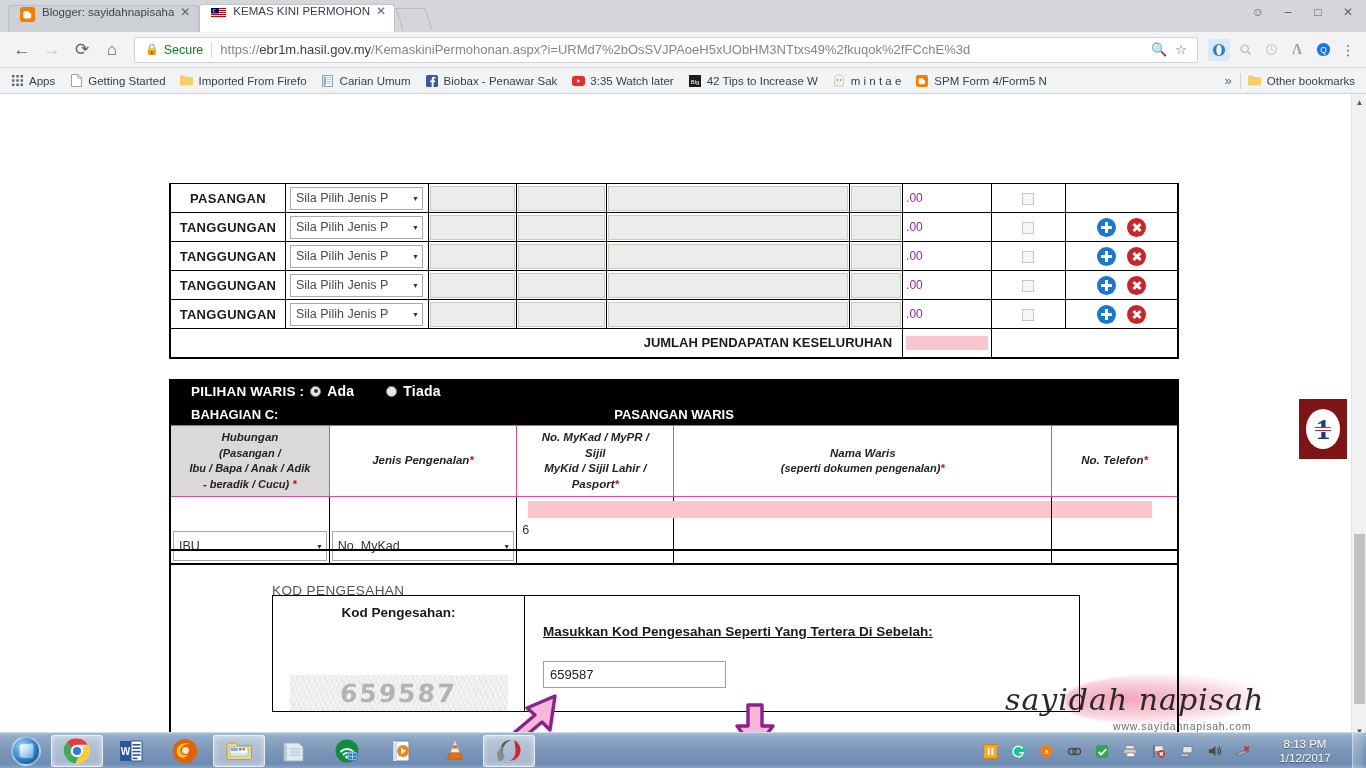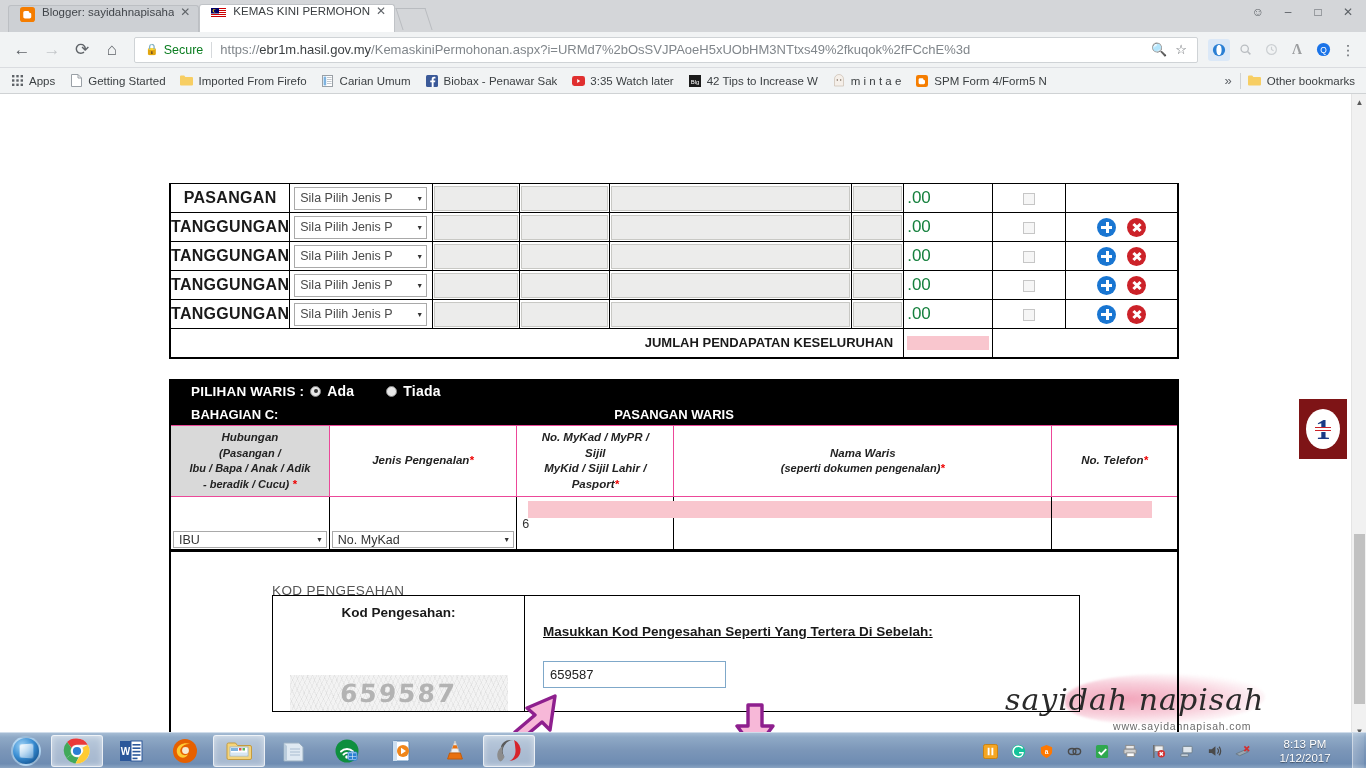--- a/index.html
+++ b/index.html
@@ -180,35 +180,35 @@
   table.grid { border-collapse: collapse; font-size: 12px; }
 
   #income-table {
     position:absolute; left:169px; top:89px;
     width: 1010px;
     border: 2px solid #000;
     border-top: none;
   }
   #income-table td { border: 1px solid #000; padding:0; height:29px; }
   .cat-cell {
-    width:117px; text-align:center; font-weight:bold; font-size:16px; color:#1a1a1a;
+    width:117px; text-align:center; font-weight:bold; font-size:13px; color:#1a1a1a;
     letter-spacing:0.3px; background:#fff;
   }
   .sel-cell { width:143px; padding:2px 4px !important; background:#fff;}
   .fakesel {
     width:133px; height:23px; border:1px solid #a9a9a9; background:#fff;
     display:flex; align-items:center; justify-content:space-between;
     padding: 0 3px 0 5px; font-size:12.5px; color:#4a4a4a;
     white-space:nowrap; overflow:hidden;
   }
   .fakesel .cv { overflow:hidden; white-space:nowrap;}
   .fakesel .ar { font-size:7px; color:#333; padding-left:2px;}
   .fakeinp { background:#ececeb; border:1px solid #c8c8c4; height:25px; width:100%; }
   .td-in { padding:1px 1px !important; background:#fff;}
-  .amt-cell { width:47px; padding-left:3px !important; font-size:17px; color:#15803d; background:#fff; }
+  .amt-cell { width:47px; padding-left:3px !important; font-size:12px; color:#a21caf; background:#fff; }
   .chk-cell { width:79px; text-align:center; background:#fff;}
   .chk { width:12px; height:12px; border:1px solid #c6c6c6; background:#f6f6f6; display:inline-block; vertical-align:middle;}
   .act-cell { width:120px; text-align:center; background:#fff;}
   .icon-circ {
     display:inline-block; width:19px; height:19px; border-radius:50%;
     position:relative; vertical-align:middle; margin:0 4px;
   }
   .icon-circ.plus { background:#1976d2; }
   .icon-circ.cross { background:#cc2229; }
   .icon-circ .h, .icon-circ .v {
@@ -257,21 +257,21 @@
     border:1px solid #ec4899; background:#fff; font-size:11.5px;
     color:#222; font-weight:bold; padding:4px 2px; line-height:1.35;
     vertical-align:middle;
     font-style:italic;
   }
   #waris-table th.shaded { background:#d9d9d9; }
   #waris-table th .sub { font-weight:bold; font-size:11px; }
   .req { color:#e00; }
   #waris-table td { border:1px solid #000; padding:2px; height:26px; background:#fff;}
   .w-sel {
-    height:17px; border:1px solid #a9a9a9; background:#fff;
+    height:30px; border:1px solid #a9a9a9; background:#fff;
     display:flex; align-items:center; justify-content:space-between;
     padding:0 3px 0 5px; font-size:12.5px; color:#333;margin-top:32px;
   }
   .w-sel .ar { font-size:7px; }
 
   
   #kod-panel {
     position:absolute; left:169px; top:455px;
     width:1010px; height:259px;
     border:2px solid #000;

